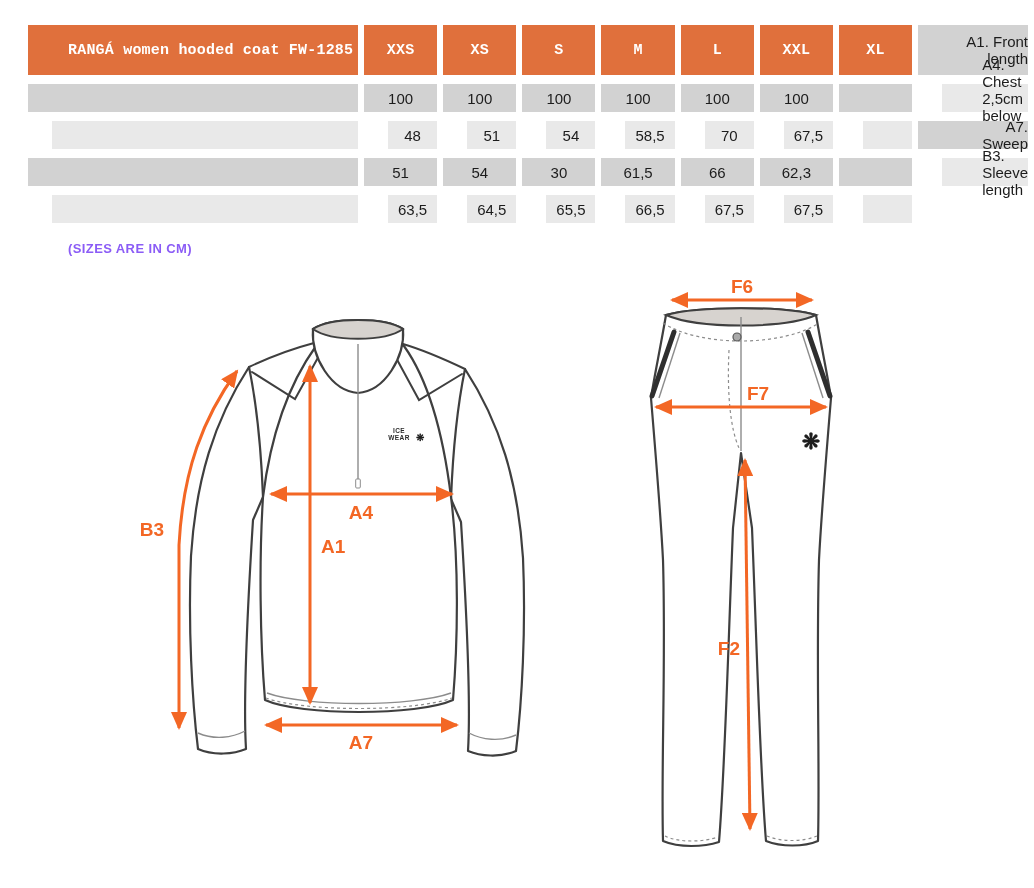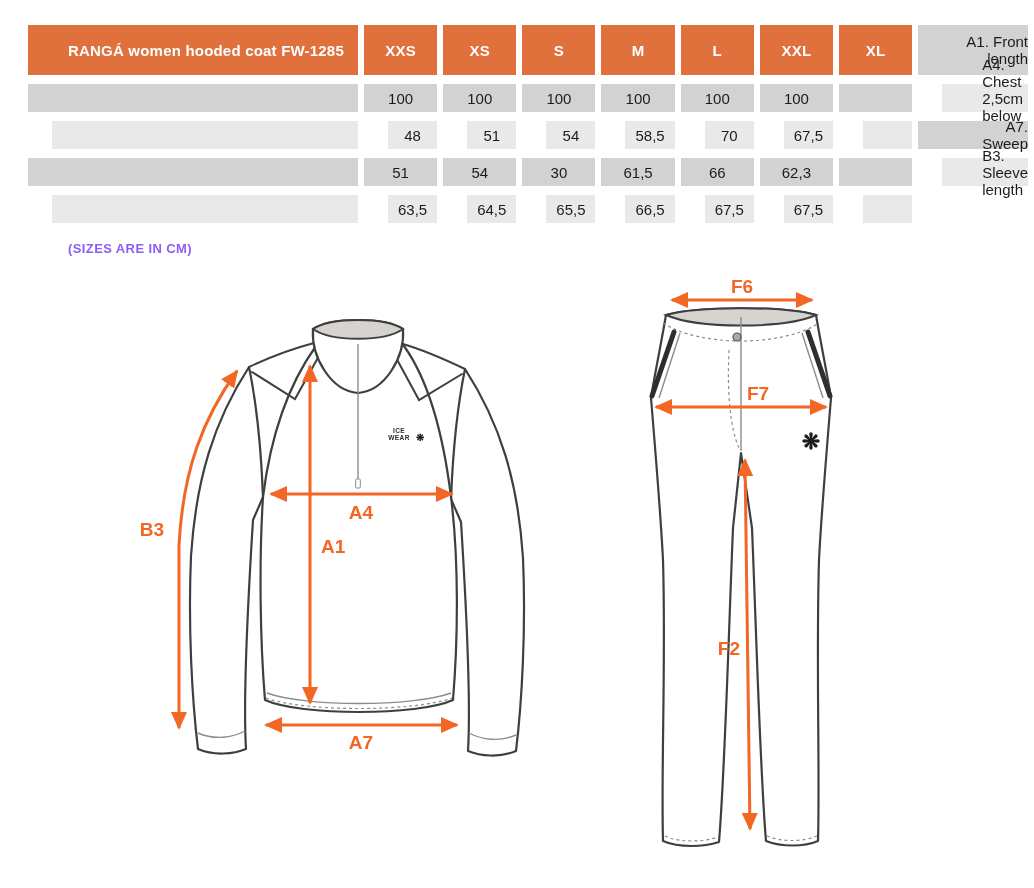--- a/index.html
+++ b/index.html
@@ -9,21 +9,21 @@
   }
   
   .size-table{
     position:absolute;left:28px;top:25px;width:1000px;
     display:grid;
     grid-template-columns:330px repeat(8,1fr);
     grid-template-rows:50px repeat(4,28px);
     column-gap:6px;row-gap:9px;
   }
   .cell{display:flex;align-items:center;justify-content:center;font-size:15px;color:#1c1c1c;}
-  .cell.head{background:#E0703C;color:#ffffff;font-weight:bold;letter-spacing:.2px;}
+  .cell.head{background:#E0703C;color:#ffffff;font-weight:bold;letter-spacing:.2px;font-family:Liberation Mono, monospace;}
   .cell.label{justify-content:flex-start;padding-left:40px;box-sizing:border-box;}
   .cell.r0,.cell.r2{background:#D2D2D2;text-align:right;}
   .cell.r1,.cell.r3{background:#E9E9E9;margin-left:24px;}
   
   .sizes-note{
     position:absolute;left:68px;top:241px;
     color:#8b5cf6;font-size:13px;letter-spacing:.4px;font-weight:bold;
   }
   
   .diagram{position:absolute;left:0;top:270px;}

